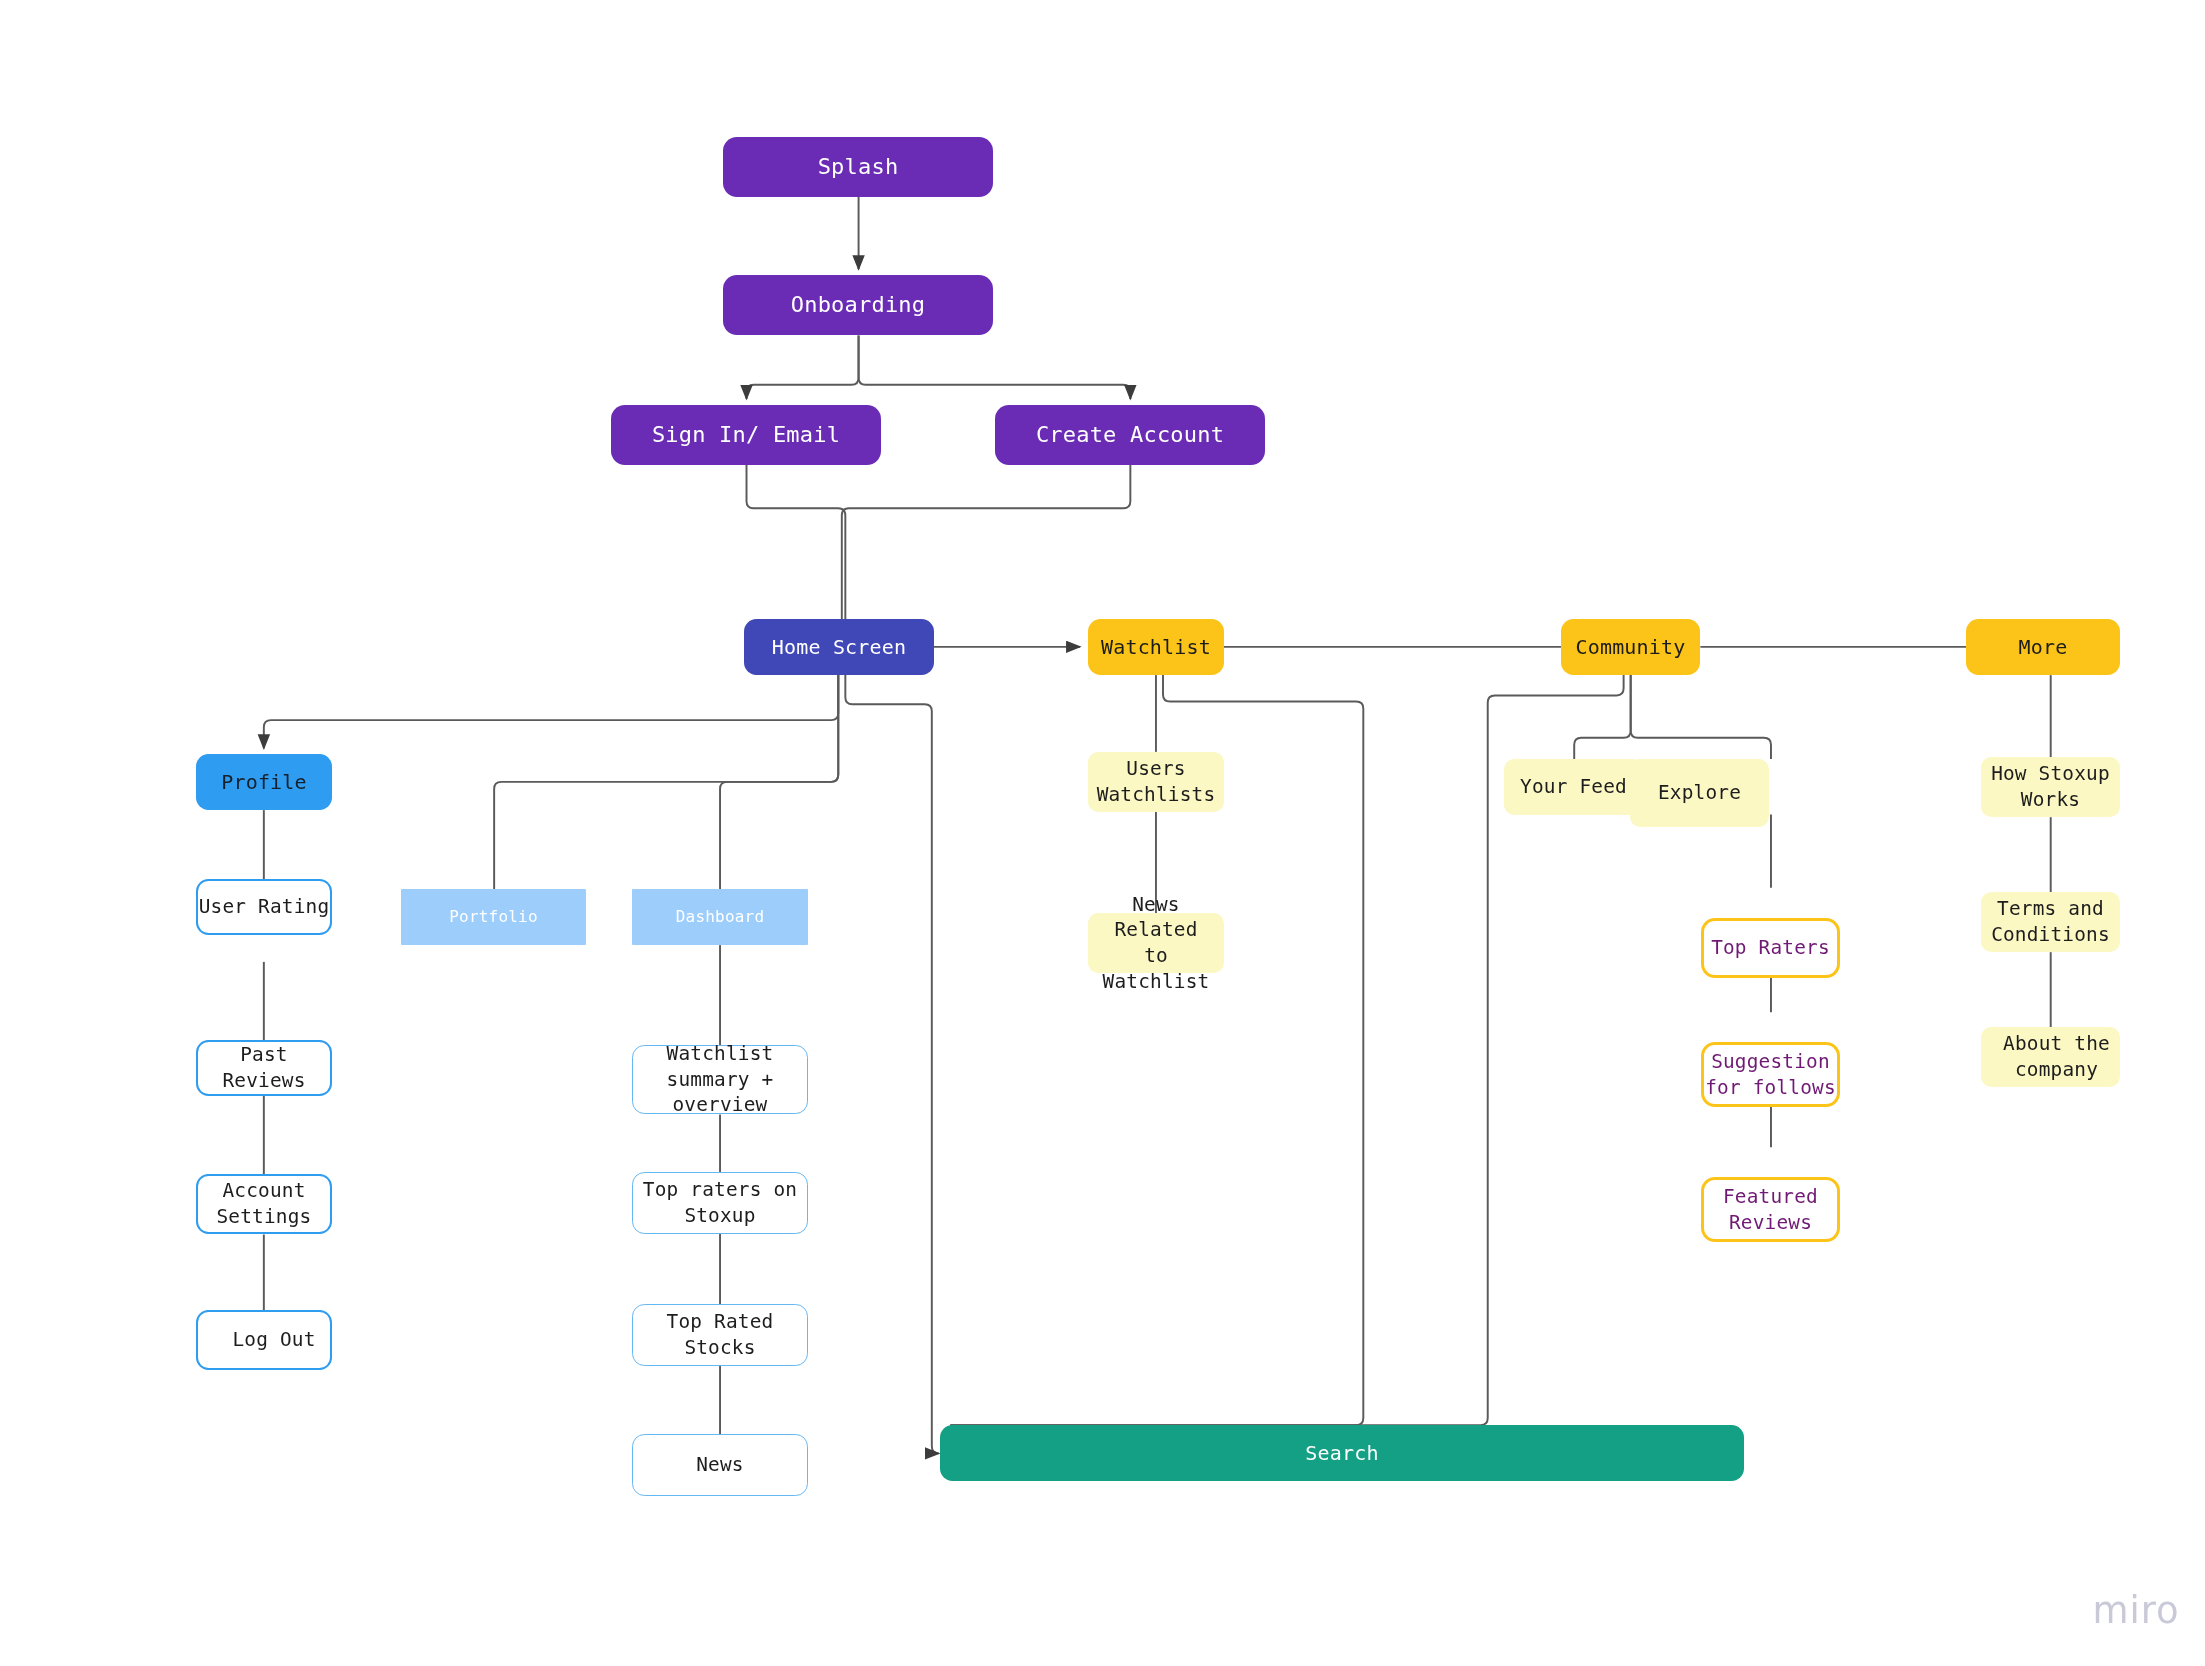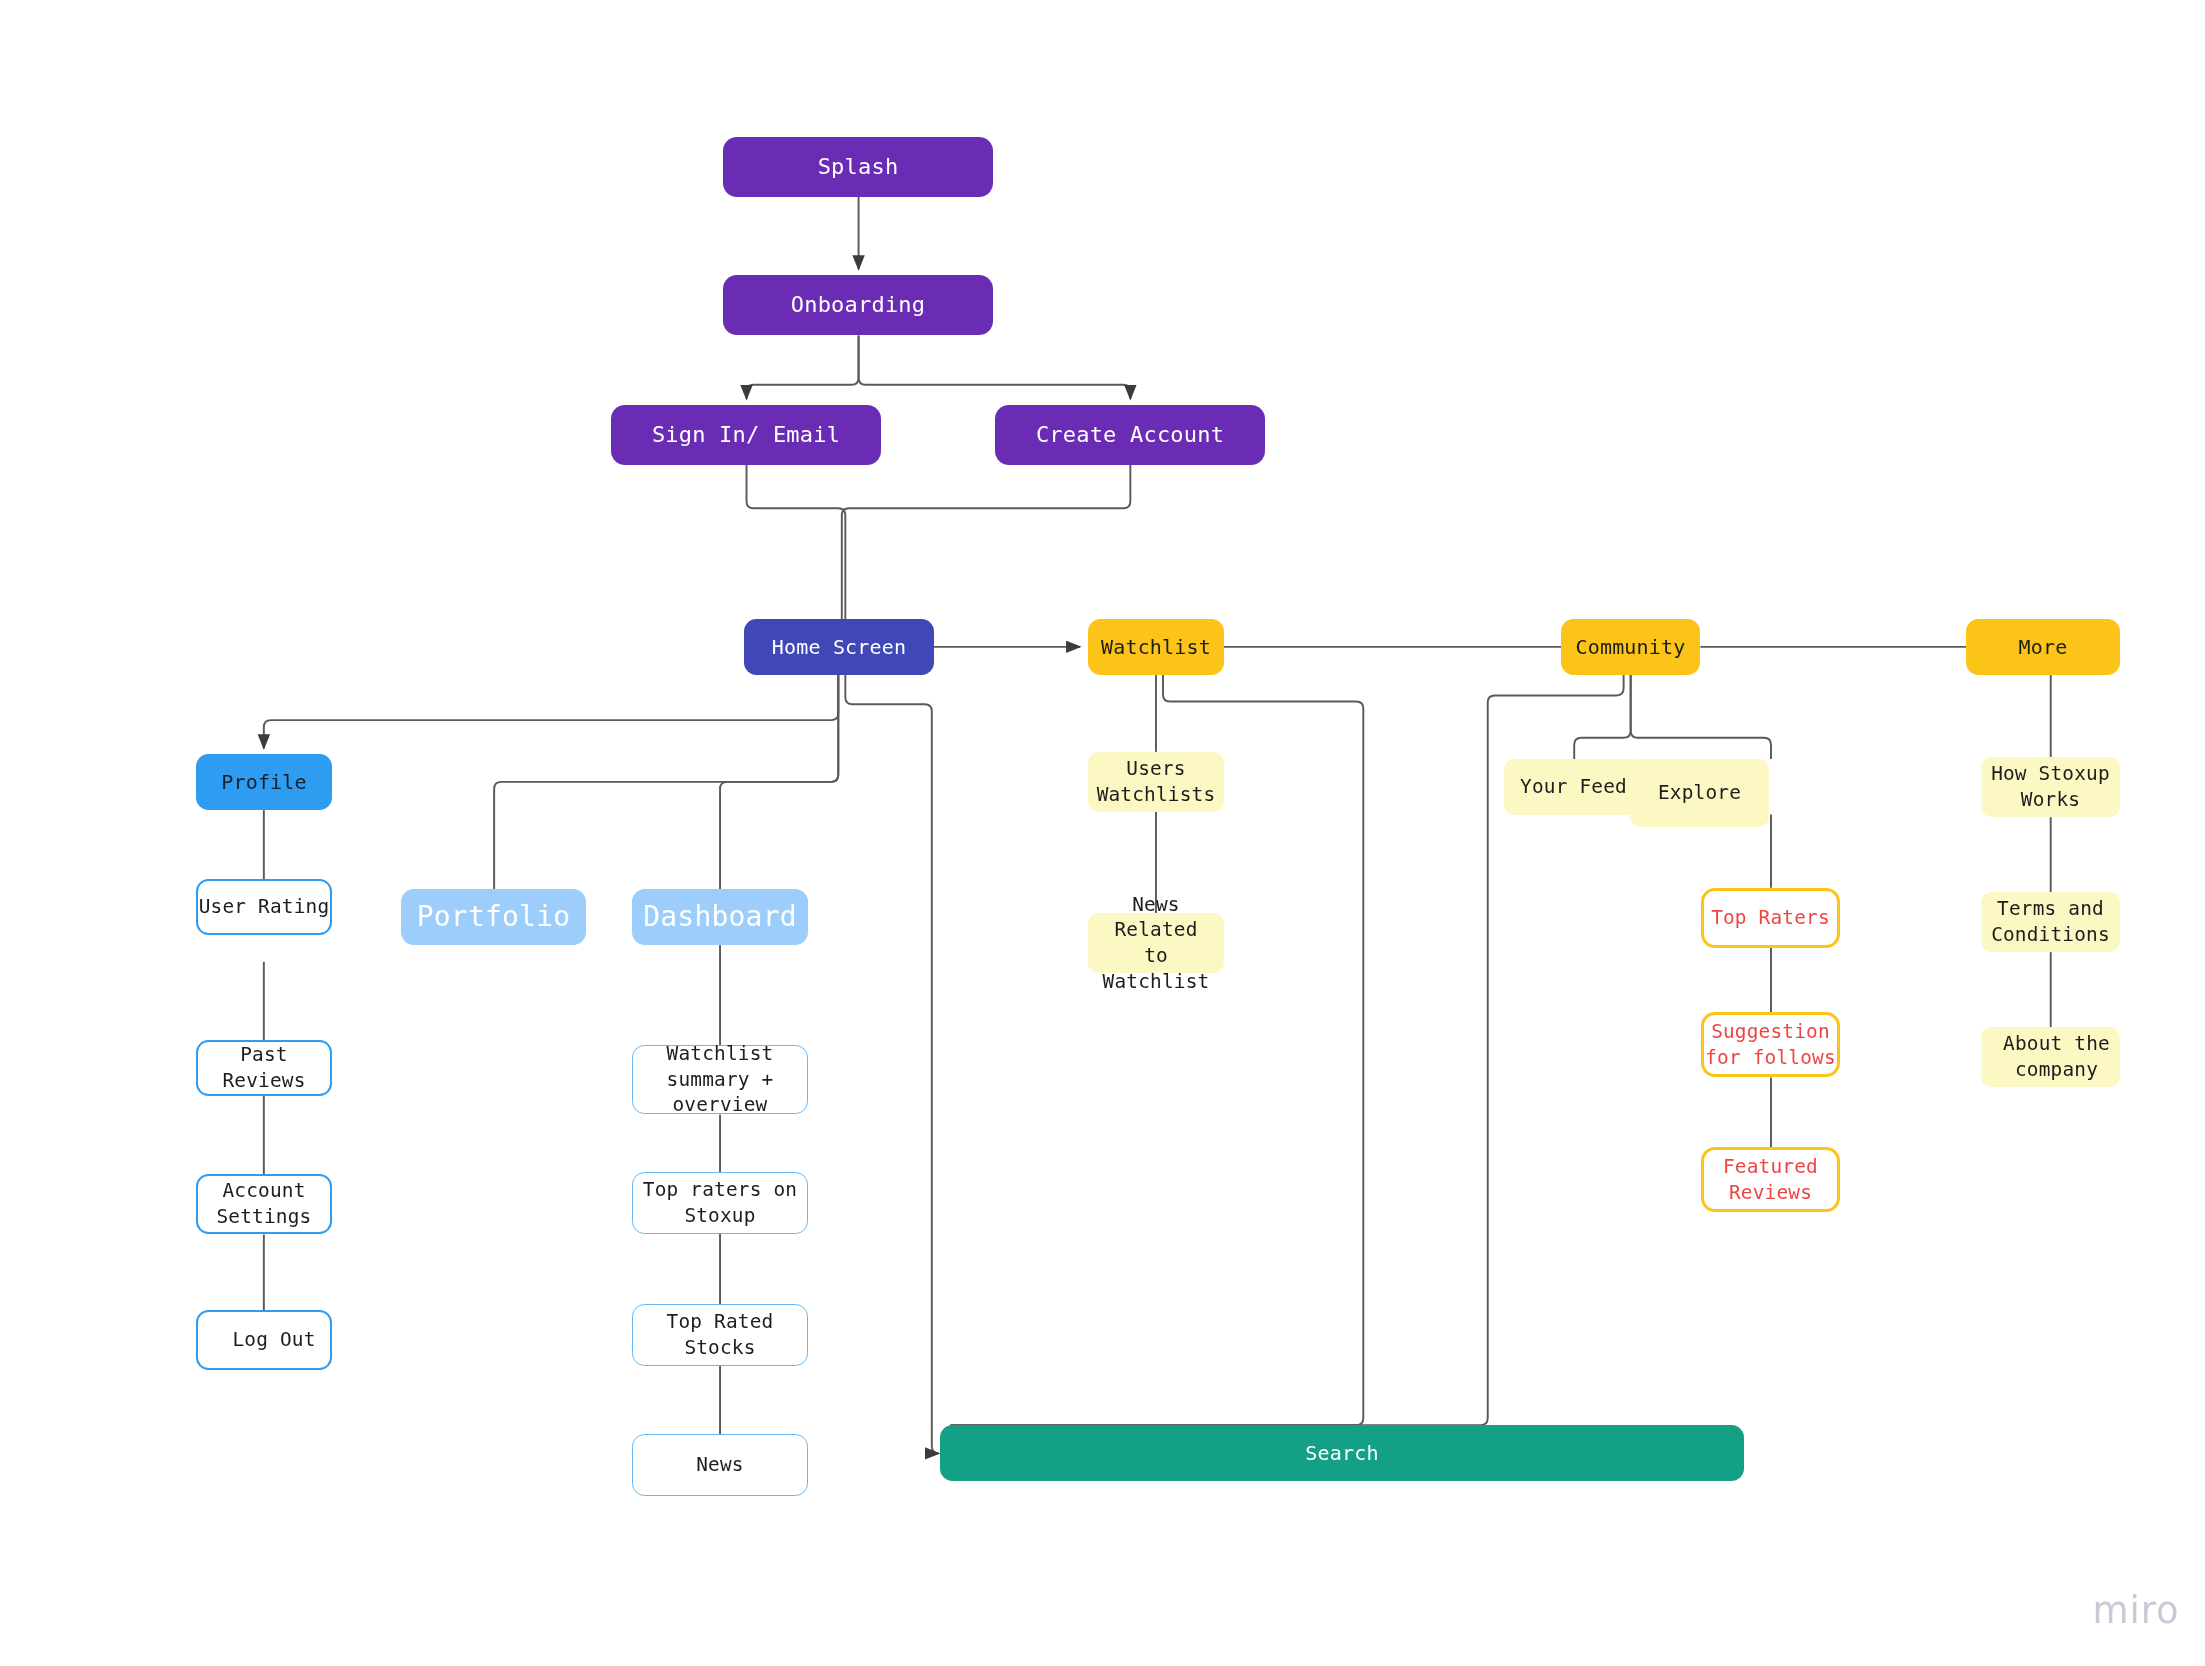--- a/index.html
+++ b/index.html
@@ -59,22 +59,22 @@
   }
   .v-blue {
     background: #2e9cf0;
     color: #16202b;
     font-size: 20px;
     border-radius: 12.4px;
   }
   .v-lightblue {
     background: #9ccdfb;
     color: #ffffff;
-    font-size: 28px;
-    border-radius: 13px;
+    font-size: 16px;
+    border-radius: 1px;
   }
   .v-cream {
     background: #fbf8c4;
     color: #1d1d1d;
     font-size: 19.4px;
     border-radius: 10.6px;
   }
   .v-white-blue {
     background: #ffffff;
     color: #1d1d1d;
@@ -84,24 +84,25 @@
   }
   .v-white-blue-soft {
     background: #ffffff;
     color: #1d1d1d;
     font-size: 19.4px;
     border: 1.8px solid #66b8f5;
     border-radius: 12.4px;
   }
   .v-white-yellow {
     background: #ffffff;
-    color: #ef4444;
+    color: #701a75;
     font-size: 19.4px;
     border: 3.5px solid #fcc419;
     border-radius: 14px;
+    margin-top: 30px;
   }
   .v-teal {
     background: #14a085;
     color: #ffffff;
     font-size: 20px;
     border-radius: 12.4px;
   }
   .watermark {
     position: absolute;
     right: 26.5px;

